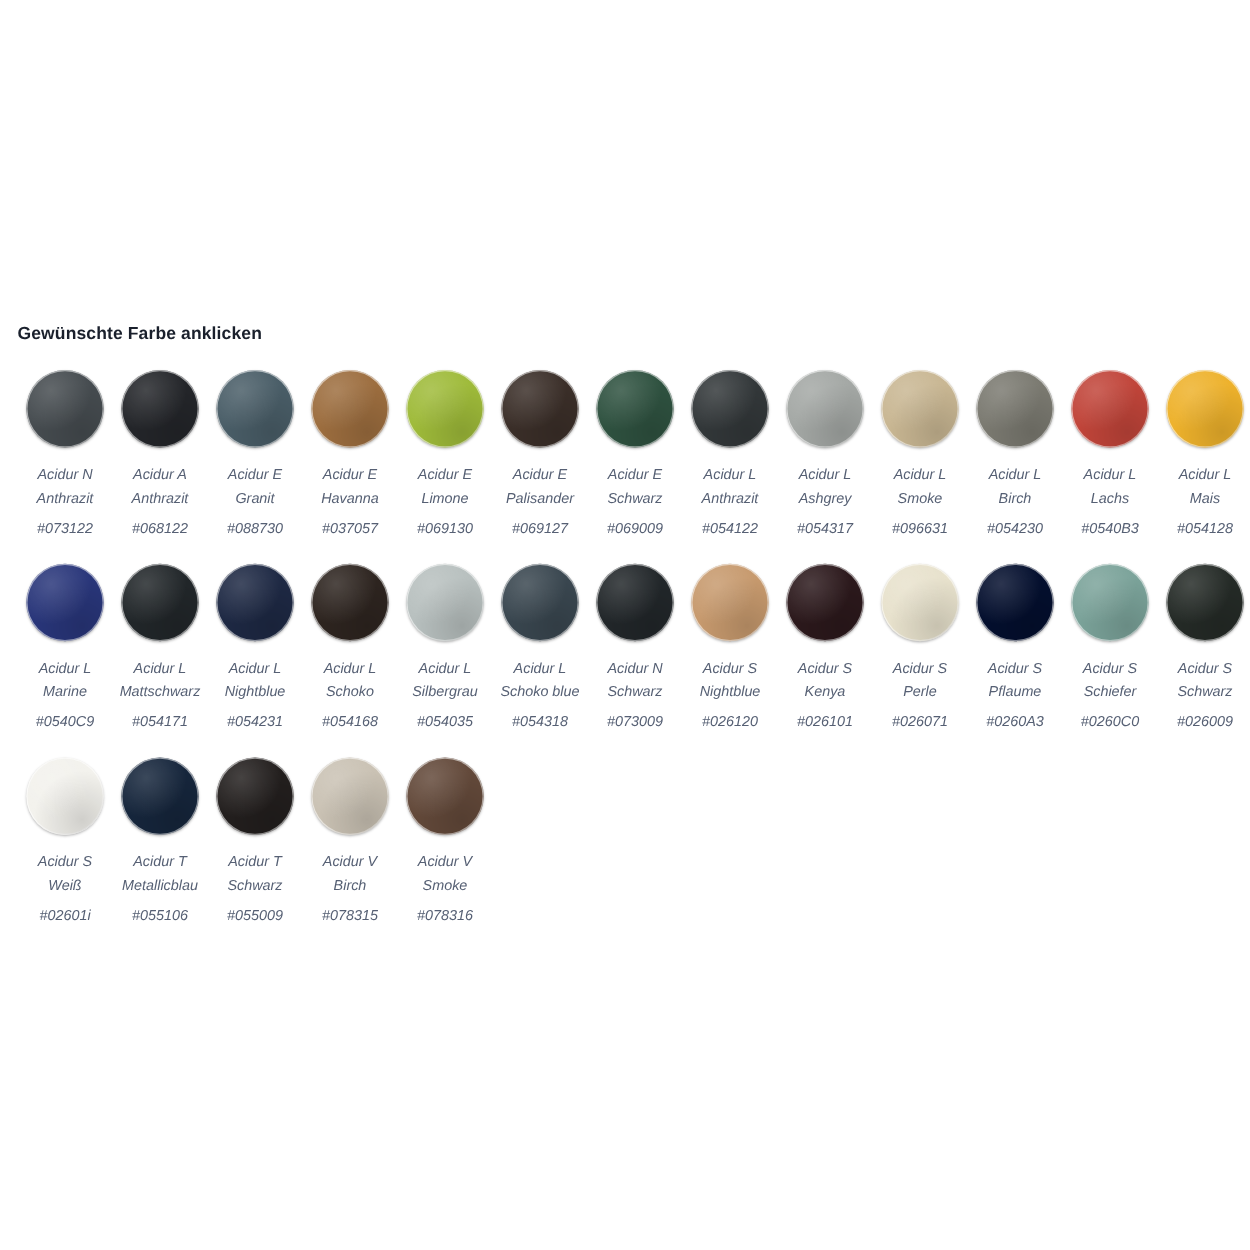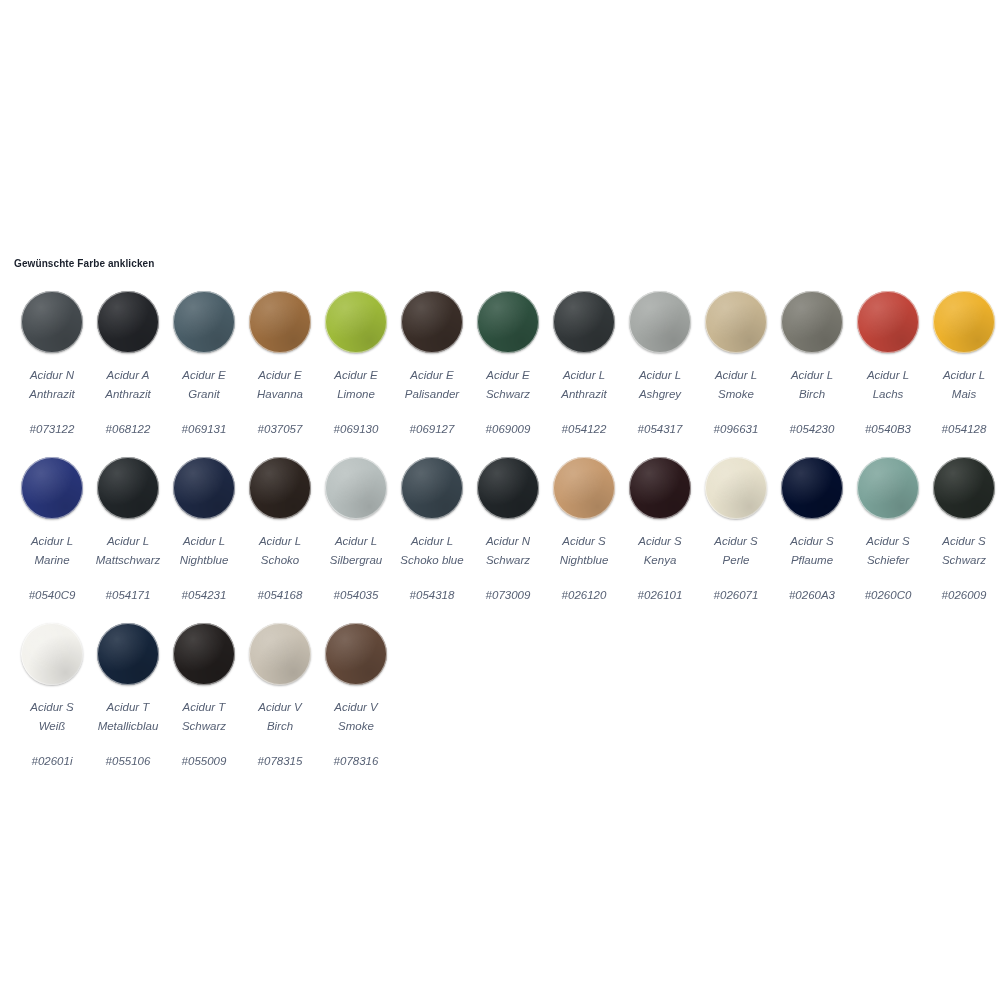--- a/index.html
+++ b/index.html
@@ -22,21 +22,21 @@
     height: 1000px;
     background: #ffffff;
   }
   .picker {
     position: absolute;
     left: 14px;
     top: 258px;
     width: 972px;
   }
   .picker-title {
-    font-size: 10px;
+    font-size: 14px;
     font-weight: bold;
     color: #1a202c;
     letter-spacing: .1px;
     margin: 0 0 22px 0;
     font-family: "Liberation Sans", sans-serif;
   }
   .swatch-grid {
     display: grid;
     grid-template-columns: repeat(13, 76px);
     grid-auto-rows: auto;
@@ -77,21 +77,21 @@
     font-size: 11.5px;
     color: #566074;
     font-family: "Liberation Sans", sans-serif;
     font-style: italic;
   }
   .swatch-line1, .swatch-line2, .swatch-code {
     display: block;
     white-space: nowrap;
   }
   .swatch-code {
-    margin-top: 16px;
+    margin-top: 5px;
   }
 </style>
 </head>
 <body>
 
 <div id="stage">
 
   <section class="picker">
 
     <h2 class="picker-title">Gewünschte Farbe anklicken</h2>
@@ -111,21 +111,21 @@
             <span class="swatch-line1">Acidur A</span>
             <span class="swatch-line2">Anthrazit</span>
             <span class="swatch-code">#068122</span>
           </div>
         </div>
         <div class="swatch-cell">
           <div class="swatch-dot" style="background: rgb(74, 94, 104);"></div>
           <div class="swatch-labels">
             <span class="swatch-line1">Acidur E</span>
             <span class="swatch-line2">Granit</span>
-            <span class="swatch-code">#069131</span>
+            <span class="swatch-code">#088730</span>
           </div>
         </div>
         <div class="swatch-cell">
           <div class="swatch-dot" style="background: rgb(157, 110, 63);"></div>
           <div class="swatch-labels">
             <span class="swatch-line1">Acidur E</span>
             <span class="swatch-line2">Havanna</span>
             <span class="swatch-code">#037057</span>
           </div>
         </div>

